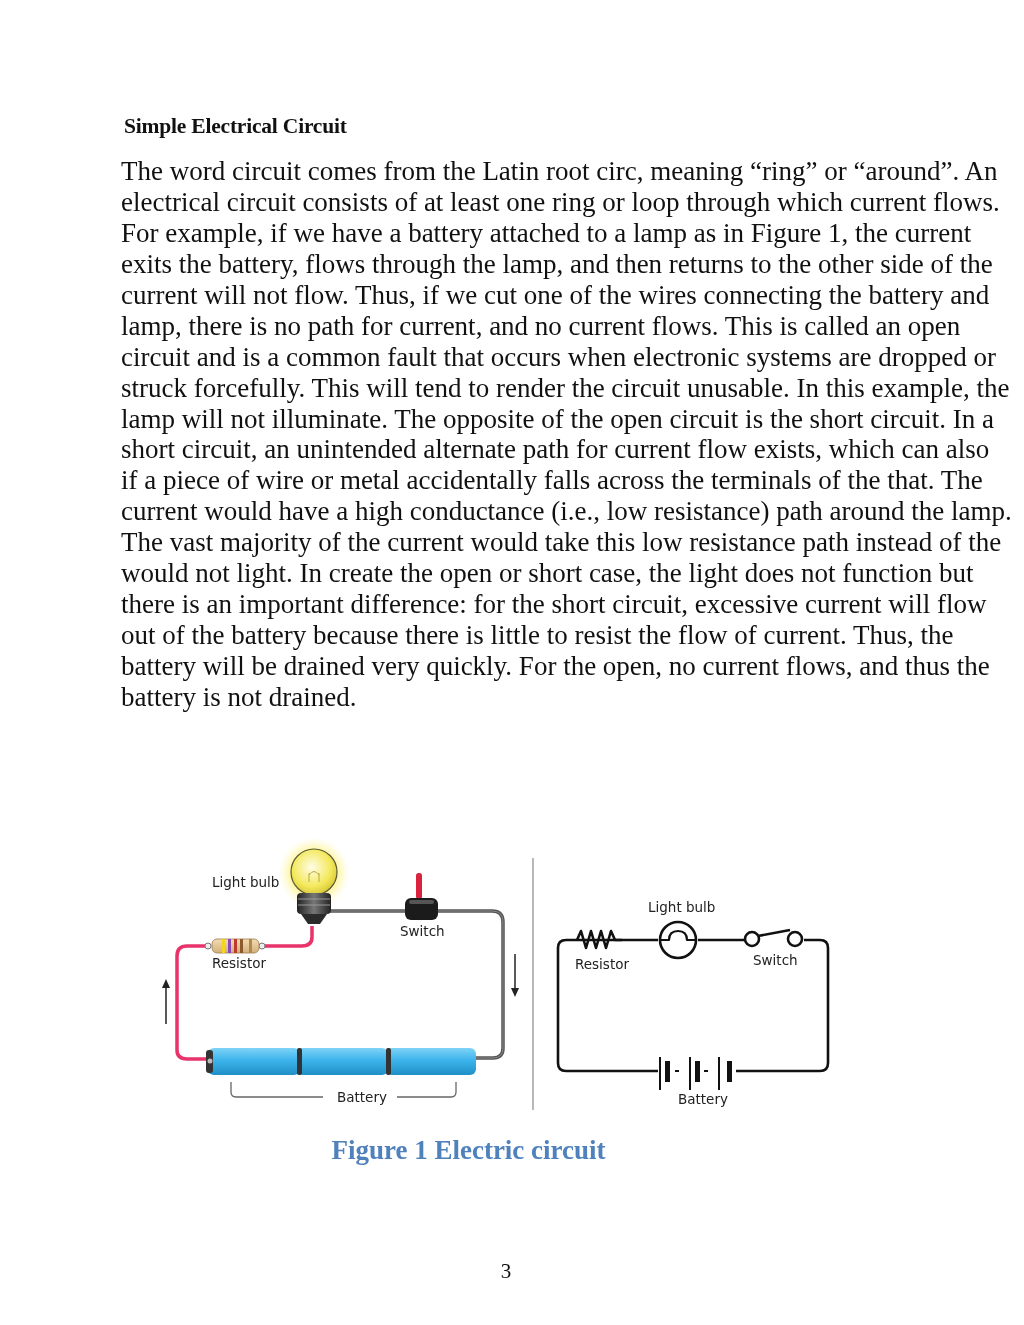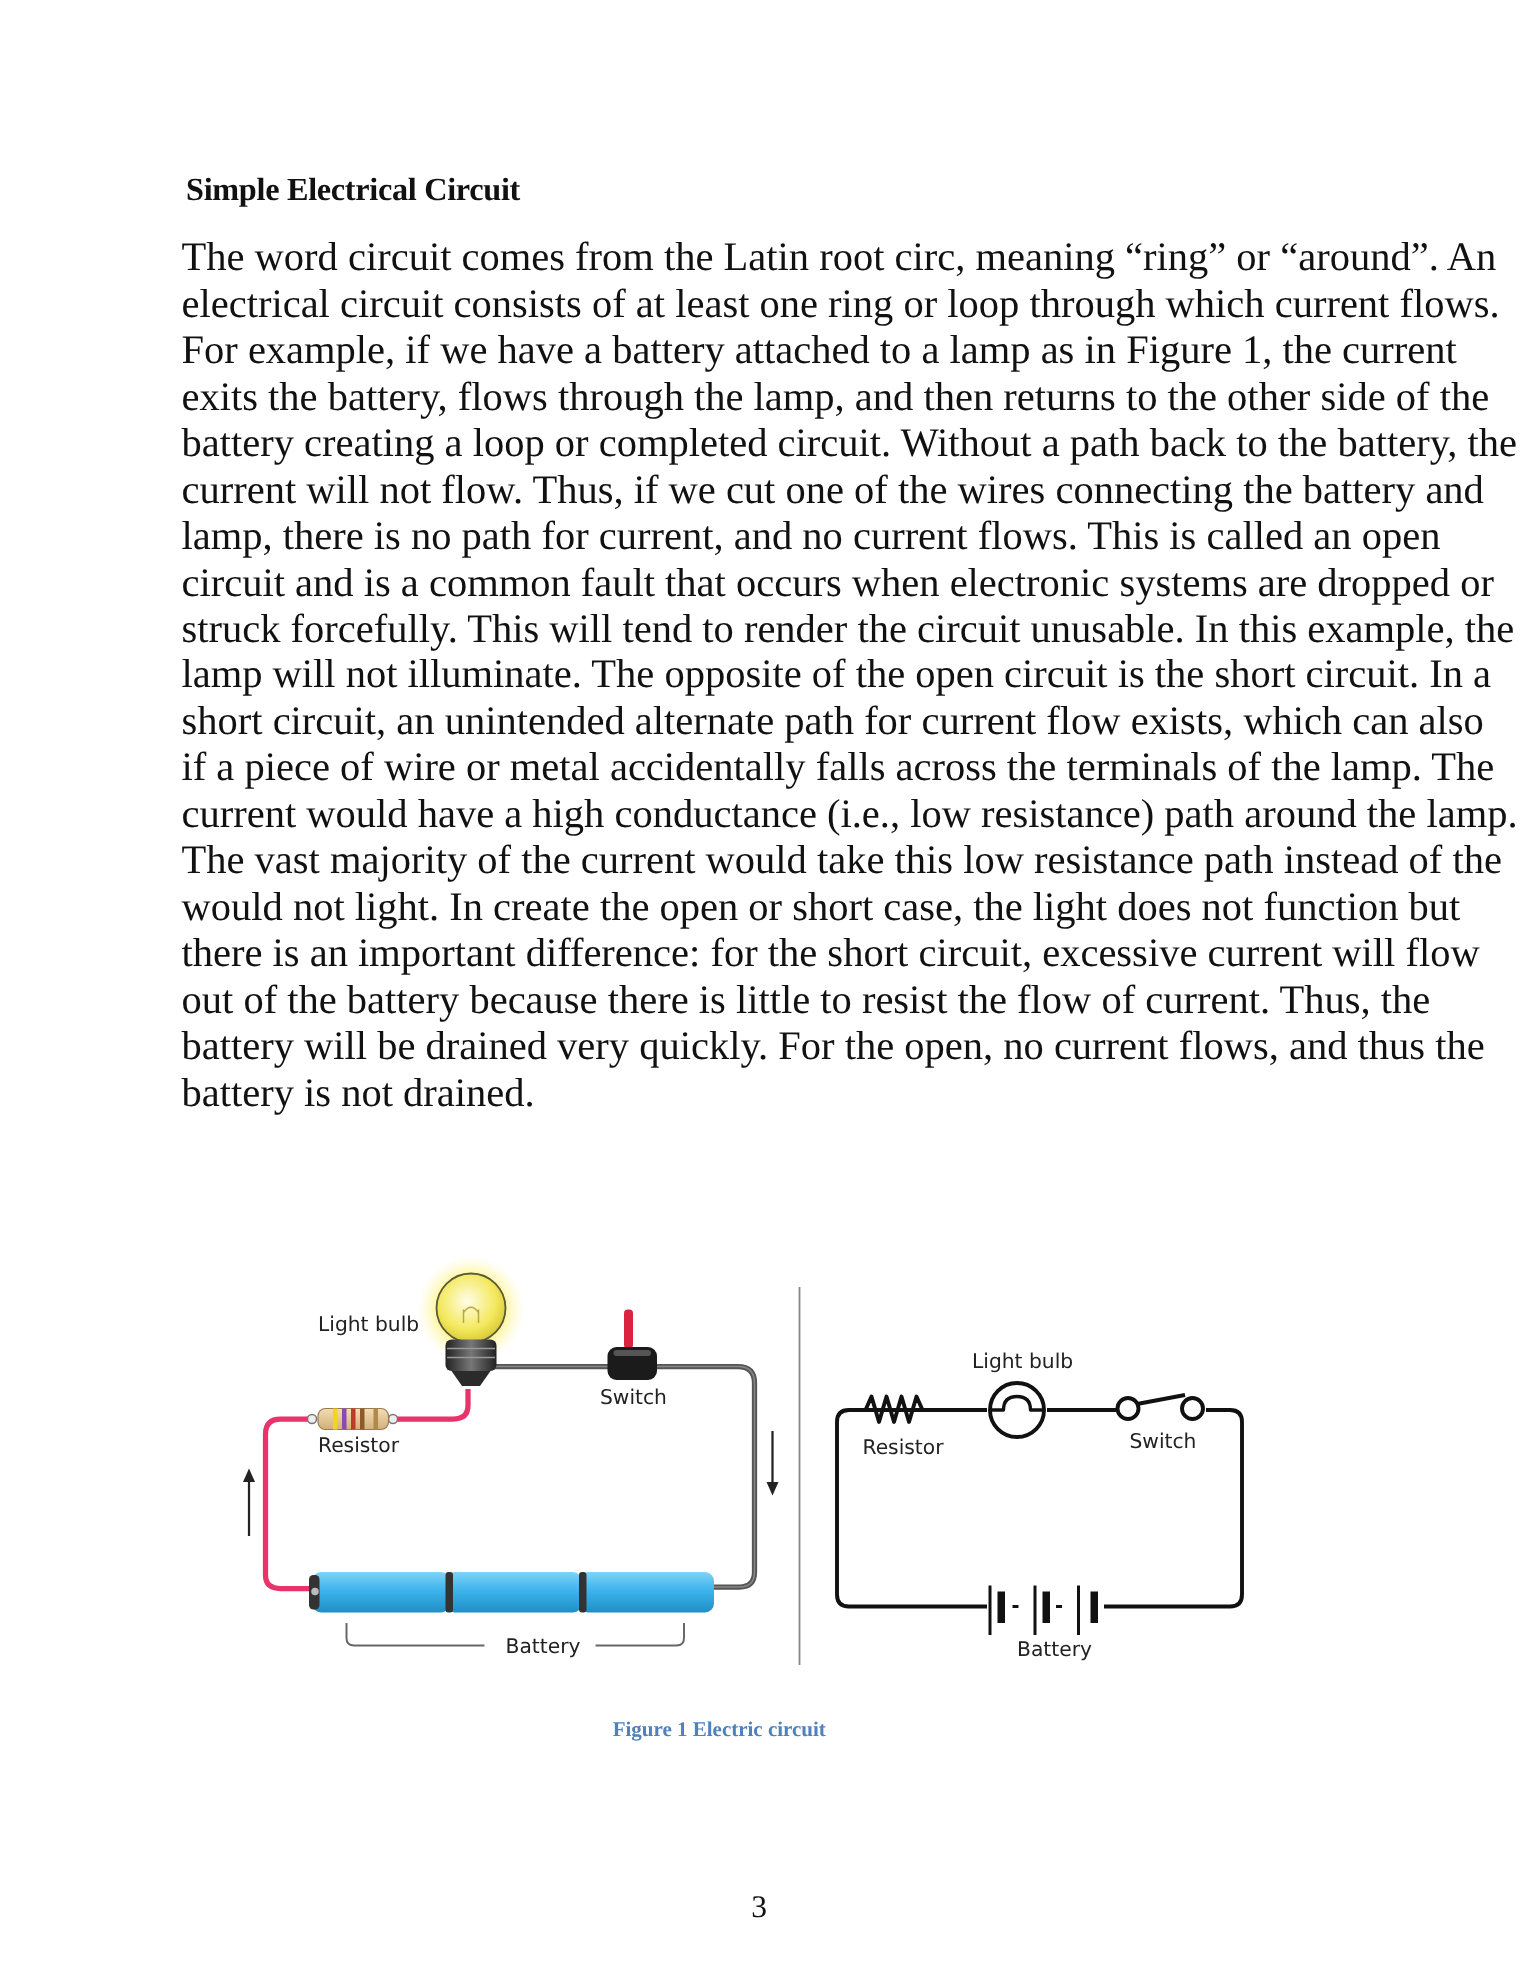--- a/index.html
+++ b/index.html
@@ -13,49 +13,48 @@
   .body-text {
     position: absolute; left: 121px; top: 156px; width: 784px;
     font-family: "Liberation Serif", serif; font-size: 27px; line-height: 30.95px;
     color: #111; margin: 0;
   }
   .line { display: block; text-align: justify; text-align-last: justify; white-space: nowrap; height: 30.95px; }
   .line.last { text-align-last: left; }
   .figure-area { position: absolute; left: 150px; top: 835px; width: 720px; height: 285px; }
   .caption {
     position: absolute; left: 0; width: 937px; top: 1135px; text-align: center;
-    font-family: "Liberation Serif", serif; font-weight: bold; font-size: 14px; color: #4f81bd;
-    margin: 11px;
+    font-family: "Liberation Serif", serif; font-weight: bold; font-size: 27px; color: #4f81bd;
+    margin: 0;
   }
   .page-number {
     position: absolute; left: 0; width: 1012px; top: 1259px; text-align: center;
     font-family: "Liberation Serif", serif; font-size: 21px; color: #111;
   }
   svg text { font-family: "DejaVu Sans", sans-serif; }
 </style>
 </head>
 <body>
 
 <div class="page">
 
   <h2 class="heading">Simple Electrical Circuit</h2>
 
   <div class="body-text">
     <span class="line">The word circuit comes from the Latin root circ, meaning “ring” or “around”. An</span>
     <span class="line">electrical circuit consists of at least one ring or loop through which current flows.</span>
     <span class="line">For example, if we have a battery attached to a lamp as in Figure 1, the current</span>
     <span class="line">exits the battery, flows through the lamp, and then returns to the other side of the</span>
-    <span class="line">battery creating a loop or completed circuit. Without a path back to the battery, the</span>
     <span class="line">current will not flow. Thus, if we cut one of the wires connecting the battery and</span>
     <span class="line">lamp, there is no path for current, and no current flows. This is called an open</span>
     <span class="line">circuit and is a common fault that occurs when electronic systems are dropped or</span>
     <span class="line">struck forcefully. This will tend to render the circuit unusable. In this example, the</span>
     <span class="line">lamp will not illuminate. The opposite of the open circuit is the short circuit. In a</span>
     <span class="line">short circuit, an unintended alternate path for current flow exists, which can also</span>
-    <span class="line">if a piece of wire or metal accidentally falls across the terminals of the lamp. The</span>
+    <span class="line">if a piece of wire or metal accidentally falls across the terminals of the that. The</span>
     <span class="line">current would have a high conductance (i.e., low resistance) path around the lamp.</span>
     <span class="line">The vast majority of the current would take this low resistance path instead of the</span>
     <span class="line">would not light. In create the open or short case, the light does not function but</span>
     <span class="line">there is an important difference: for the short circuit, excessive current will flow</span>
     <span class="line">out of the battery because there is little to resist the flow of current. Thus, the</span>
     <span class="line">battery will be drained very quickly. For the open, no current flows, and thus the</span>
     <span class="line last">battery is not drained.</span>
   </div>
 
   <svg class="figure-area" viewBox="150 835 720 285" width="720" height="285">

